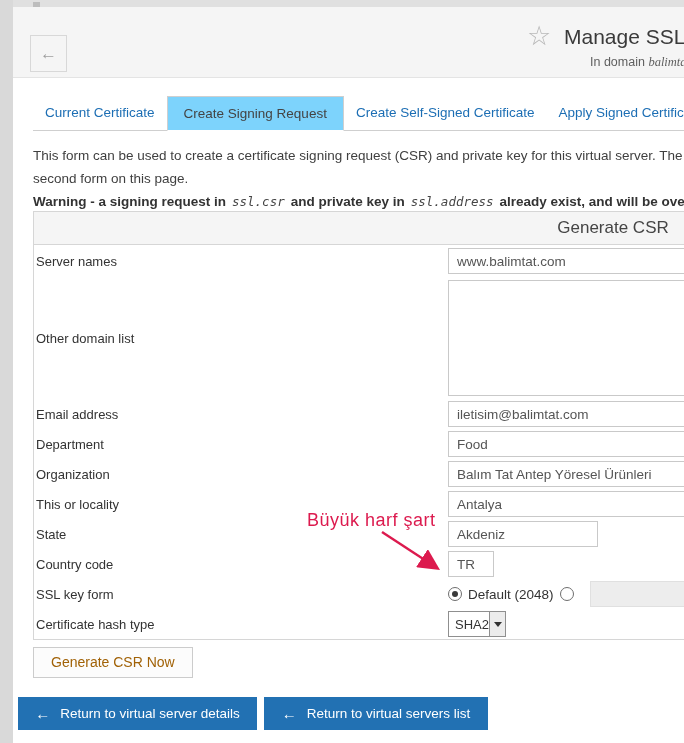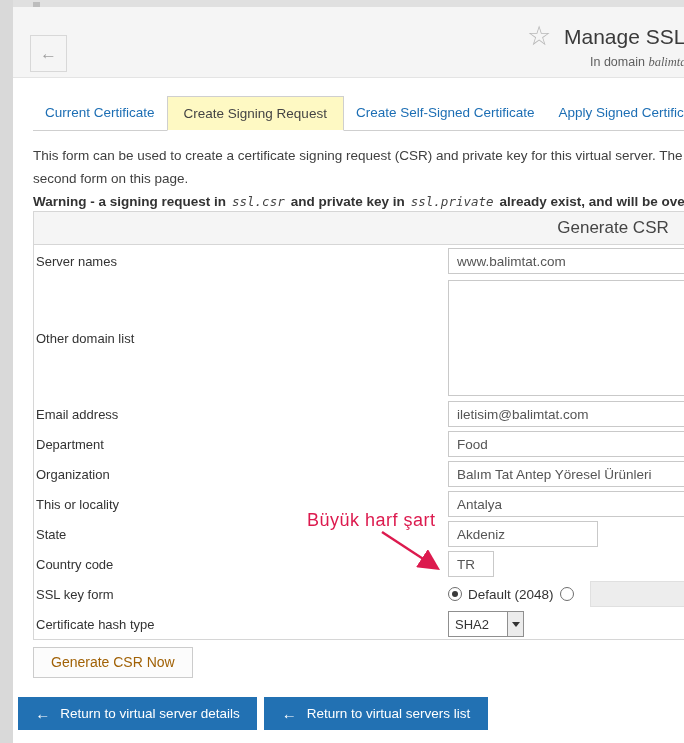--- a/index.html
+++ b/index.html
@@ -25,21 +25,21 @@
   .star { position:absolute; left:514px; top:13px; font-size:27px; color:#b8b8b8; cursor:pointer; }
   .page-title { position:absolute; left:551px; top:18px; font-size:21px; color:#3a3a3a; white-space:nowrap; }
   .subtitle { position:absolute; left:577px; top:48px; font-size:12.5px; color:#5f5f5f; white-space:nowrap; }
   .subtitle i { font-family:"Liberation Serif", serif; font-style:italic; }
 
   
   .tabs { left:33px; top:96px; width:651px; height:35px; display:flex; align-items:stretch;
           border-bottom:1px solid #cfcfcf; font-size:13.5px; white-space:nowrap; }
   .tab { line-height:34px; padding:0 12px; color:#1c6eb4; cursor:pointer; }
   .tab.active {
-    color:#444; background:#fef9c3; border:1px solid #cfcfcf; border-bottom:1px solid #fff;
+    color:#444; background:#7dd3fc; border:1px solid #cfcfcf; border-bottom:1px solid #fff;
     margin-bottom:-1px; padding:0 16px;
   }
 
   
   .intro { left:33px; top:144px; width:651px; height:66px; overflow:hidden;
            font-size:13.5px; color:#3f3f3f; }
   .intro .ln { white-space:nowrap; height:23px; line-height:23px; overflow:hidden; }
   .warn b { color:#333; }
   .code { font-family:"DejaVu Sans Mono", monospace; font-style:italic; font-size:12.5px; color:#444; margin:0 6px; }
 
@@ -57,21 +57,21 @@
   .inp.med  { width:150px; }
   .inp.tiny { width:46px; }
   .ta { width:560px; height:116px; border:1px solid #c9c9c9; resize:none;
         font-family:"Liberation Sans", sans-serif; font-size:13.5px; color:#555; }
   .radio { width:14px; height:14px; border-radius:50%; border:1px solid #6e6e6e; background:#fff;
            flex:none; position:relative; cursor:pointer; }
   .radio.checked::after { content:""; position:absolute; left:3px; top:3px; width:6px; height:6px;
            border-radius:50%; background:#3a3a3a; }
   .radio-label { font-size:13.5px; color:#333; margin:16px 6px; }
   .dis-box { width:560px; height:26px; background:#ededed; border:1px solid #e0e0e0; margin-left:16px; }
-  .sel { width:76px; height:26px; border:1px solid #8f8f8f; background:#fff; display:flex;
+  .sel { width:58px; height:26px; border:1px solid #8f8f8f; background:#fff; display:flex;
          align-items:center; cursor:pointer;justify-content:flex-end; }
   .sel .sel-val { flex:1; font-size:13px; color:#333; padding-left:6px; }
   .sel .sel-arrow { width:16px; align-self:stretch; border-left:1px solid #8f8f8f; background:#ececec;
          display:flex; align-items:center; justify-content:center; }
   .sel .sel-arrow::after { content:""; width:0; height:0; border-left:4px solid transparent;
          border-right:4px solid transparent; border-top:5px solid #333; }
 
   .gcn-btn { left:33px; top:647px; height:31px; padding:0 17px; border:1px solid #ccc;
              background:#fcfcfc; font-size:14px; color:#a16207; line-height:29px; cursor:pointer;
              font-family:"Liberation Sans", sans-serif; }
@@ -109,21 +109,21 @@
   <div class="tab">Current Certificate</div>
   <div class="tab active">Create Signing Request</div>
   <div class="tab">Create Self-Signed Certificate</div>
   <div class="tab">Apply Signed Certificate</div>
 </div>
 
 <div class="abs intro">
   <div class="ln">This form can be used to create a certificate signing request (CSR) and private key for this virtual server. The result</div>
   <div class="ln">second form on this page.</div>
   <div class="ln warn">
-    <b>Warning - a signing request in</b><span class="code">ssl.csr</span><b>and private key in</b><span class="code">ssl.private</span><b>already exist, and will be over-written by</b>
+    <b>Warning - a signing request in</b><span class="code">ssl.csr</span><b>and private key in</b><span class="code">ssl.address</span><b>already exist, and will be over-written by</b>
   </div>
 </div>
 
 <div class="abs panel">
   <div class="panel-header">Generate CSR</div>
 
   <div class="frow tall-sm">
     <div class="flabel">Server names</div>
     <input class="inp wide" type="text" value="www.balimtat.com" style="">
   </div>

